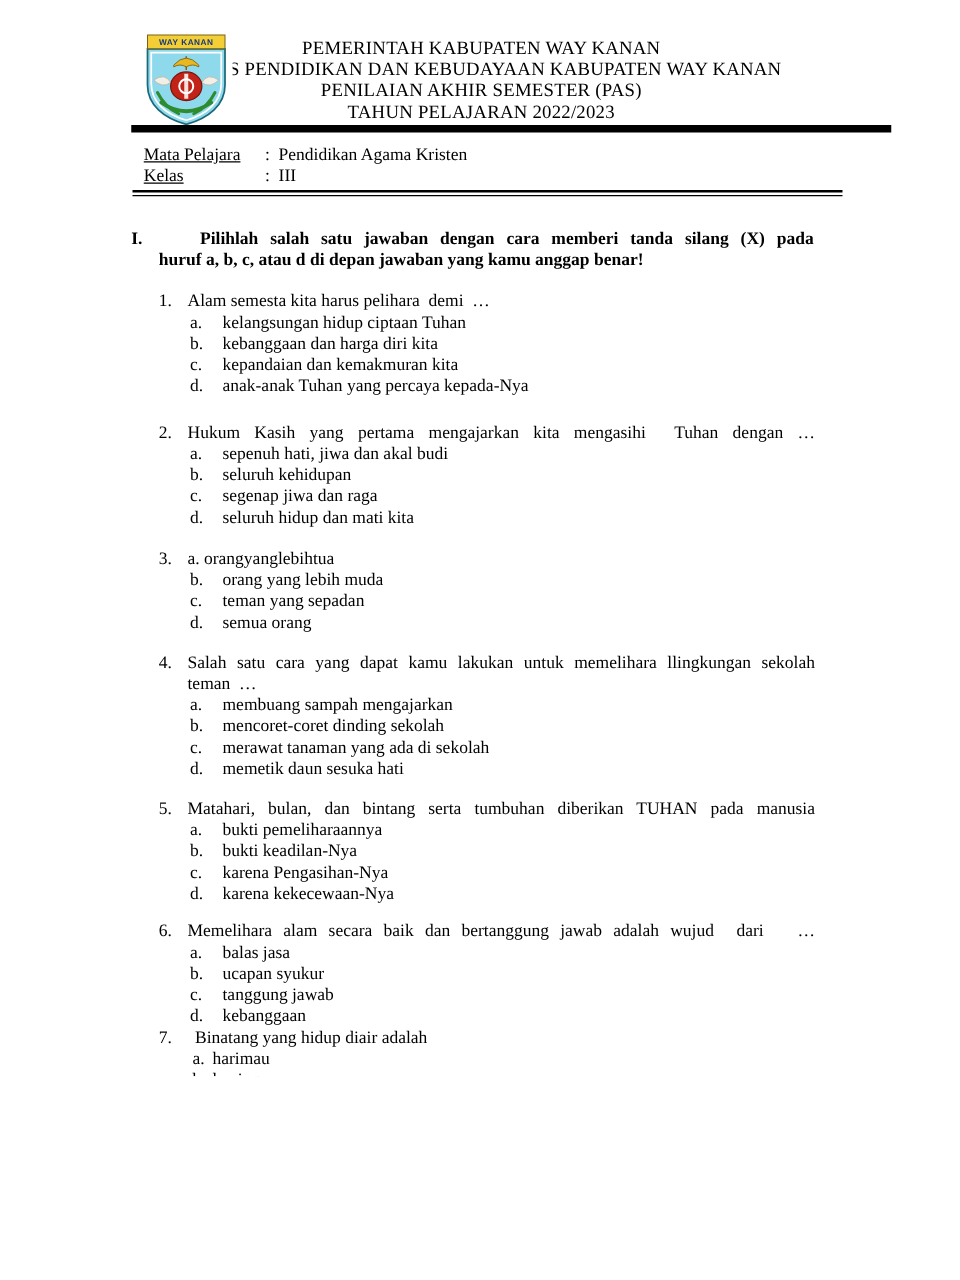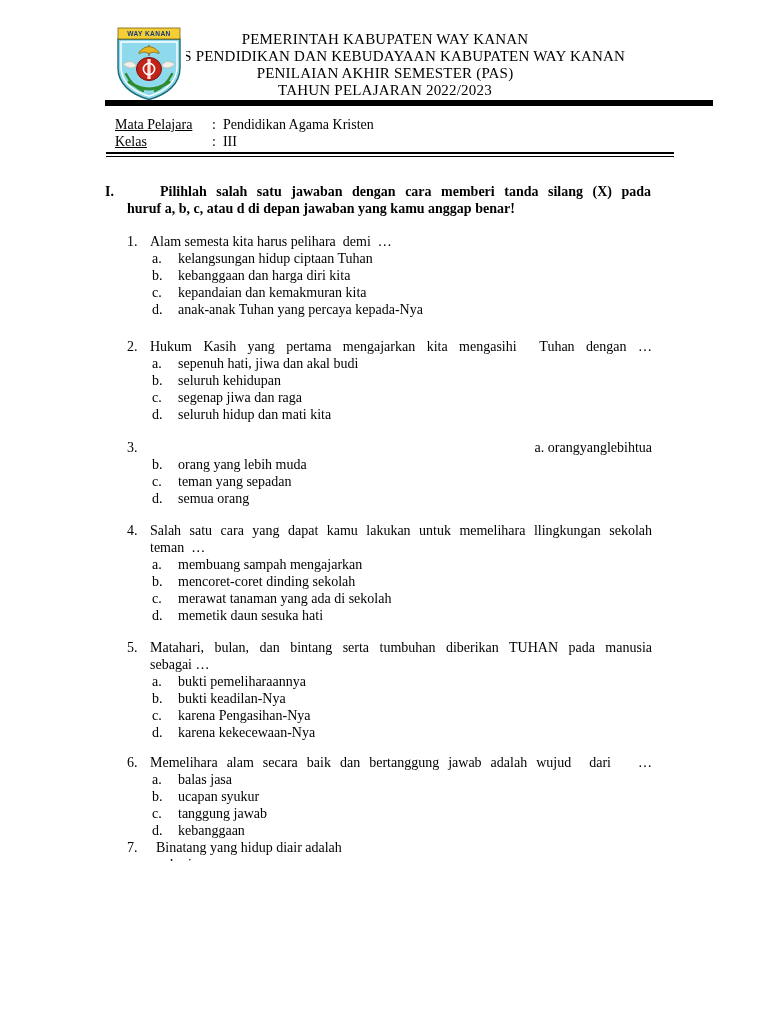--- a/index.html
+++ b/index.html
@@ -41,21 +41,21 @@
   
   .questions { position:absolute; left:127px; top:233px; width:525px; }
   .q-row { display:flex; }
   .q-num { flex:0 0 23px; line-height:17px; }
   .q-body { flex:1 1 auto; min-width:0; }
   .line { line-height:17px; min-height:17px; white-space:pre-wrap; }
   .stretch { text-align:justify; text-align-last:justify; }
   .opt { display:flex; padding-left:2px; line-height:17px; }
   .opt-letter { flex:0 0 26px; }
   .opt-text { flex:1 1 auto; white-space:pre-wrap; }
-  .opt-justified { display:flex; justify-content:flex-end; line-height:17px; }
+  .opt-justified { display:flex; justify-content:flex-start; line-height:17px; }
   .opt-justified span { white-space:pre; }
   .mb20 { margin-bottom:20px; }
   .mb16 { margin-bottom:16px; }
   .mb15 { margin-bottom:15px; }
   .mb13 { margin-bottom:13px; }
   .mb0  { margin-bottom:0; }
   .q7 .line { padding-left:6px; }
   .q7 .opt { padding-left:4px; }
   .q7 .opt-letter { flex-basis:16px; }
 </style>
@@ -212,21 +212,20 @@
             </div>
         </div>
       </div>
     </div>
 
     <div class="q mb13">
       <div class="q-row">
         <span class="q-num">5.</span>
         <div class="q-body">
           <div class="line stretch">Matahari, bulan, dan bintang serta tumbuhan diberikan TUHAN pada manusia</div>
-          <div class="line">sebagai …</div>
           <div class="opt">
               <span class="opt-letter">a.</span>
               <span class="opt-text">bukti pemeliharaannya</span>
             </div>
           <div class="opt">
               <span class="opt-letter">b.</span>
               <span class="opt-text">bukti keadilan-Nya</span>
             </div>
           <div class="opt">
               <span class="opt-letter">c.</span>

